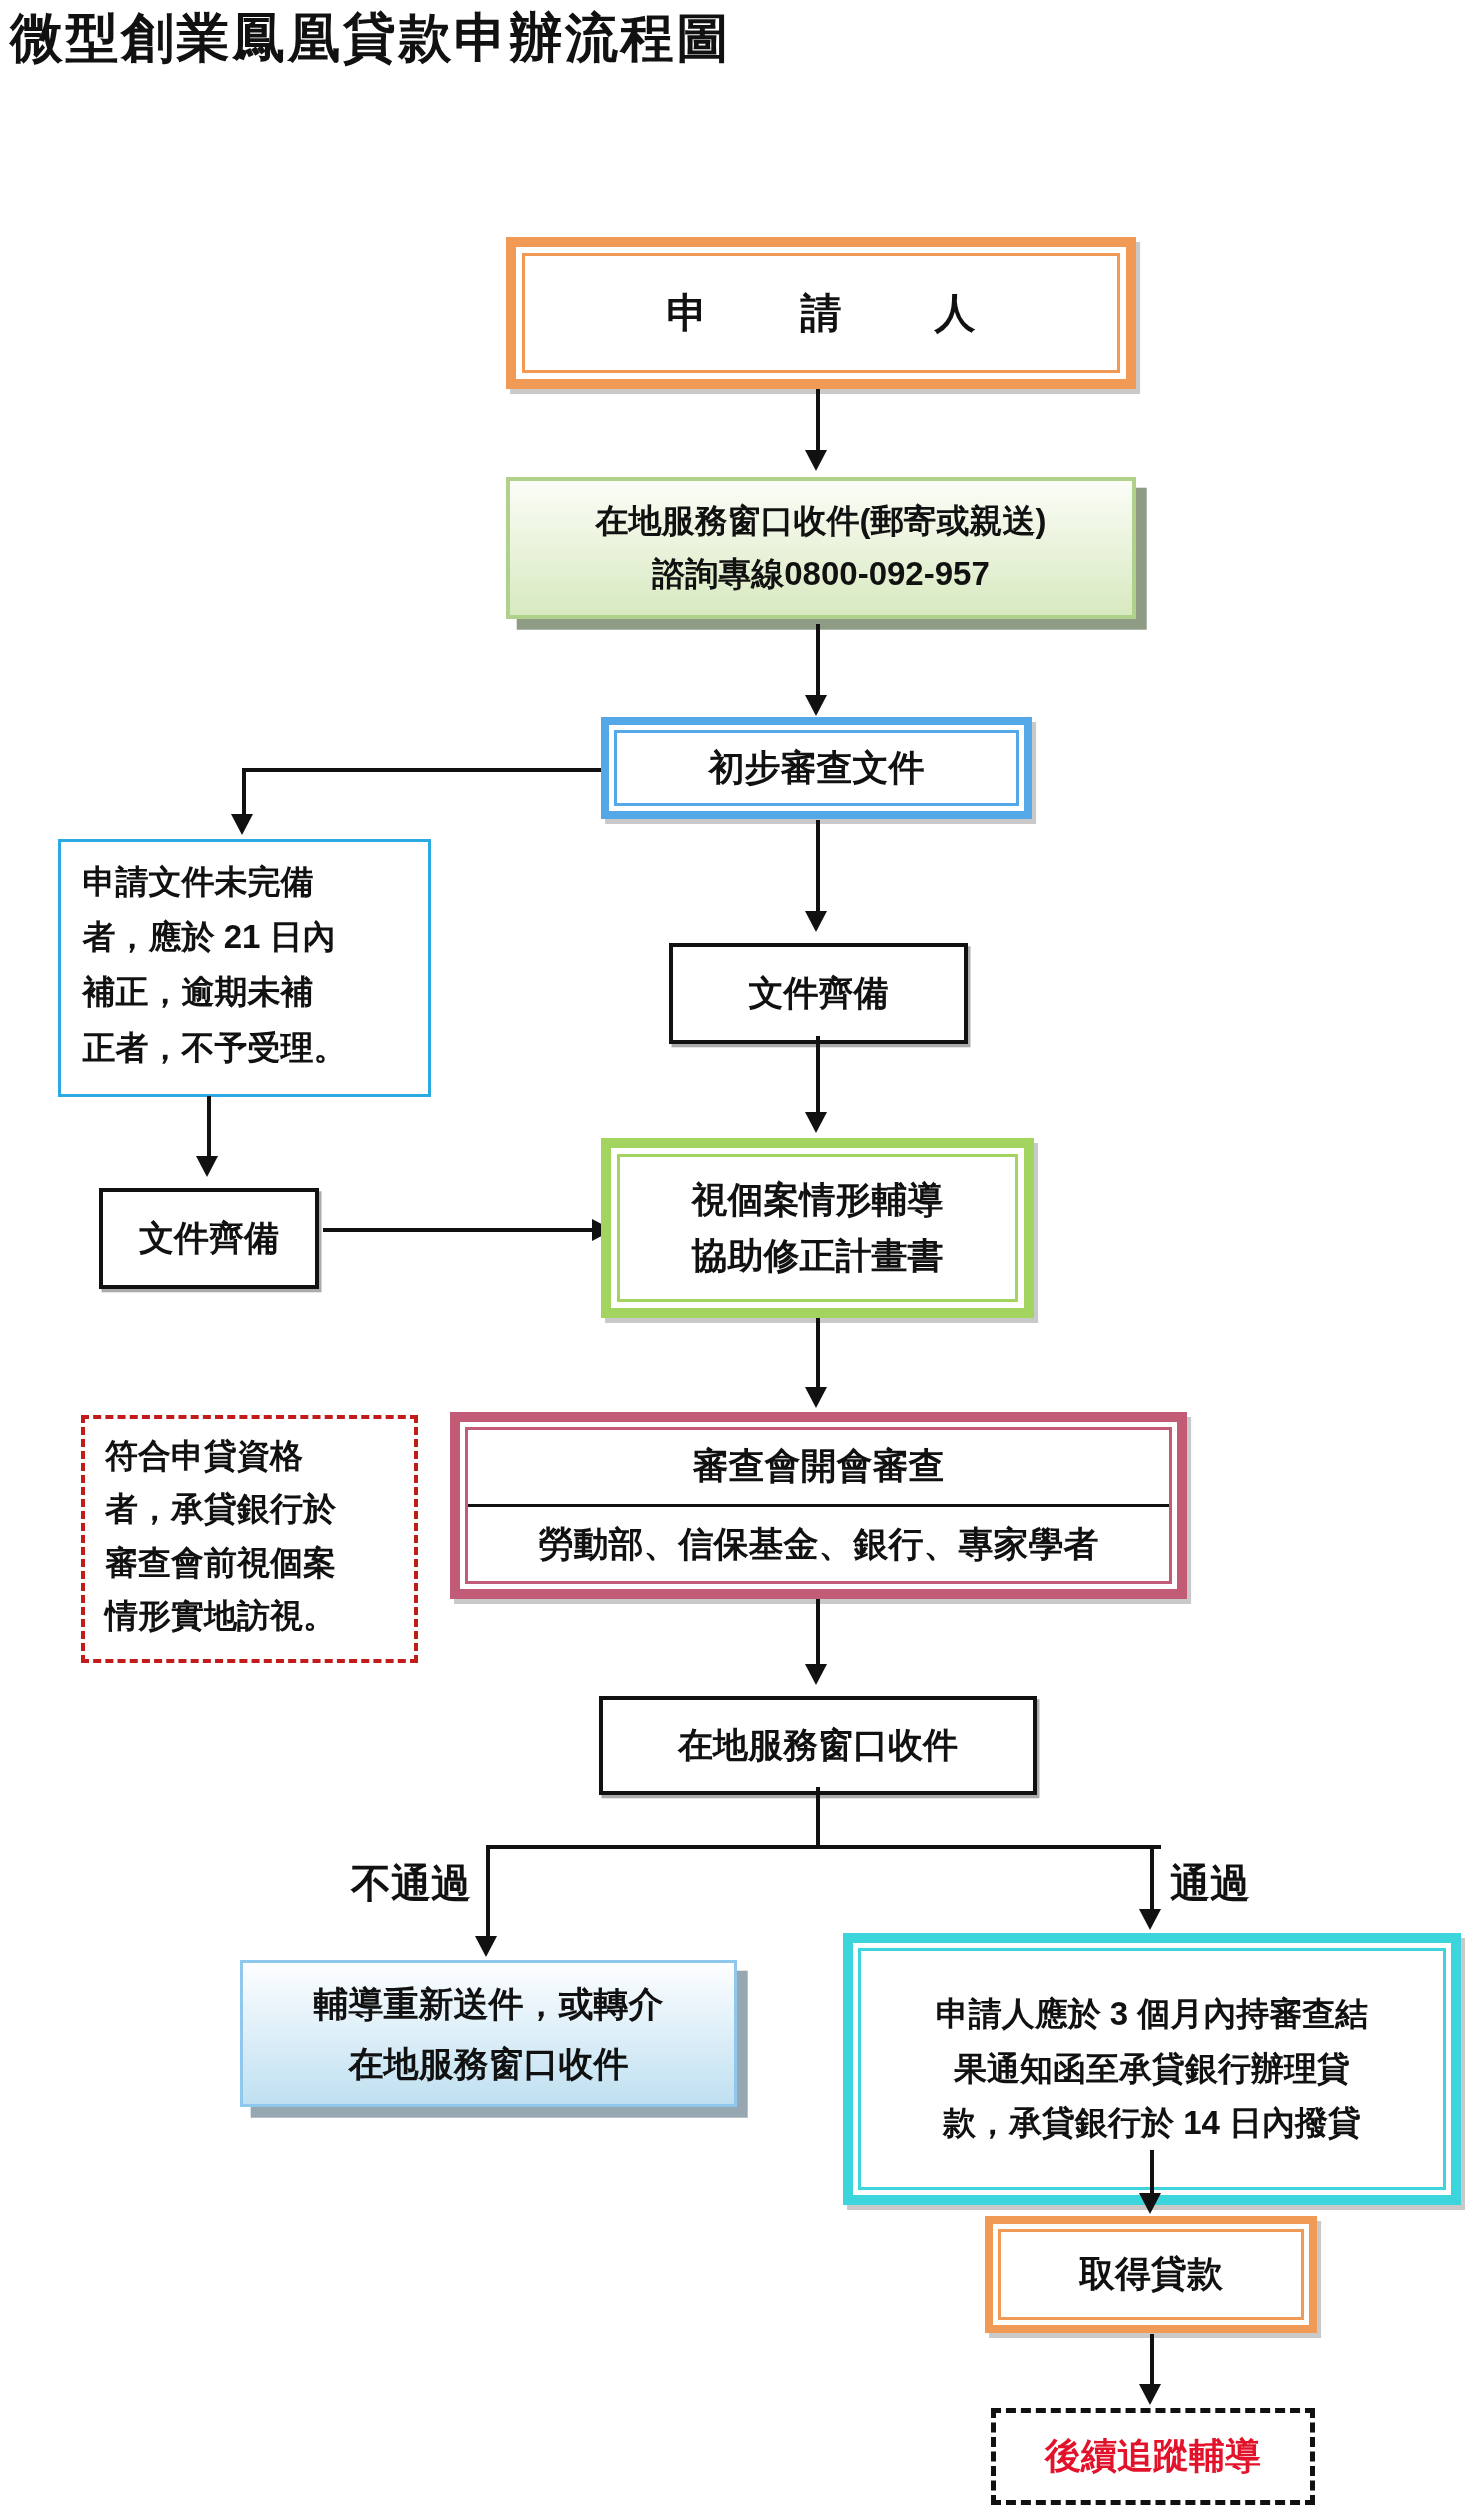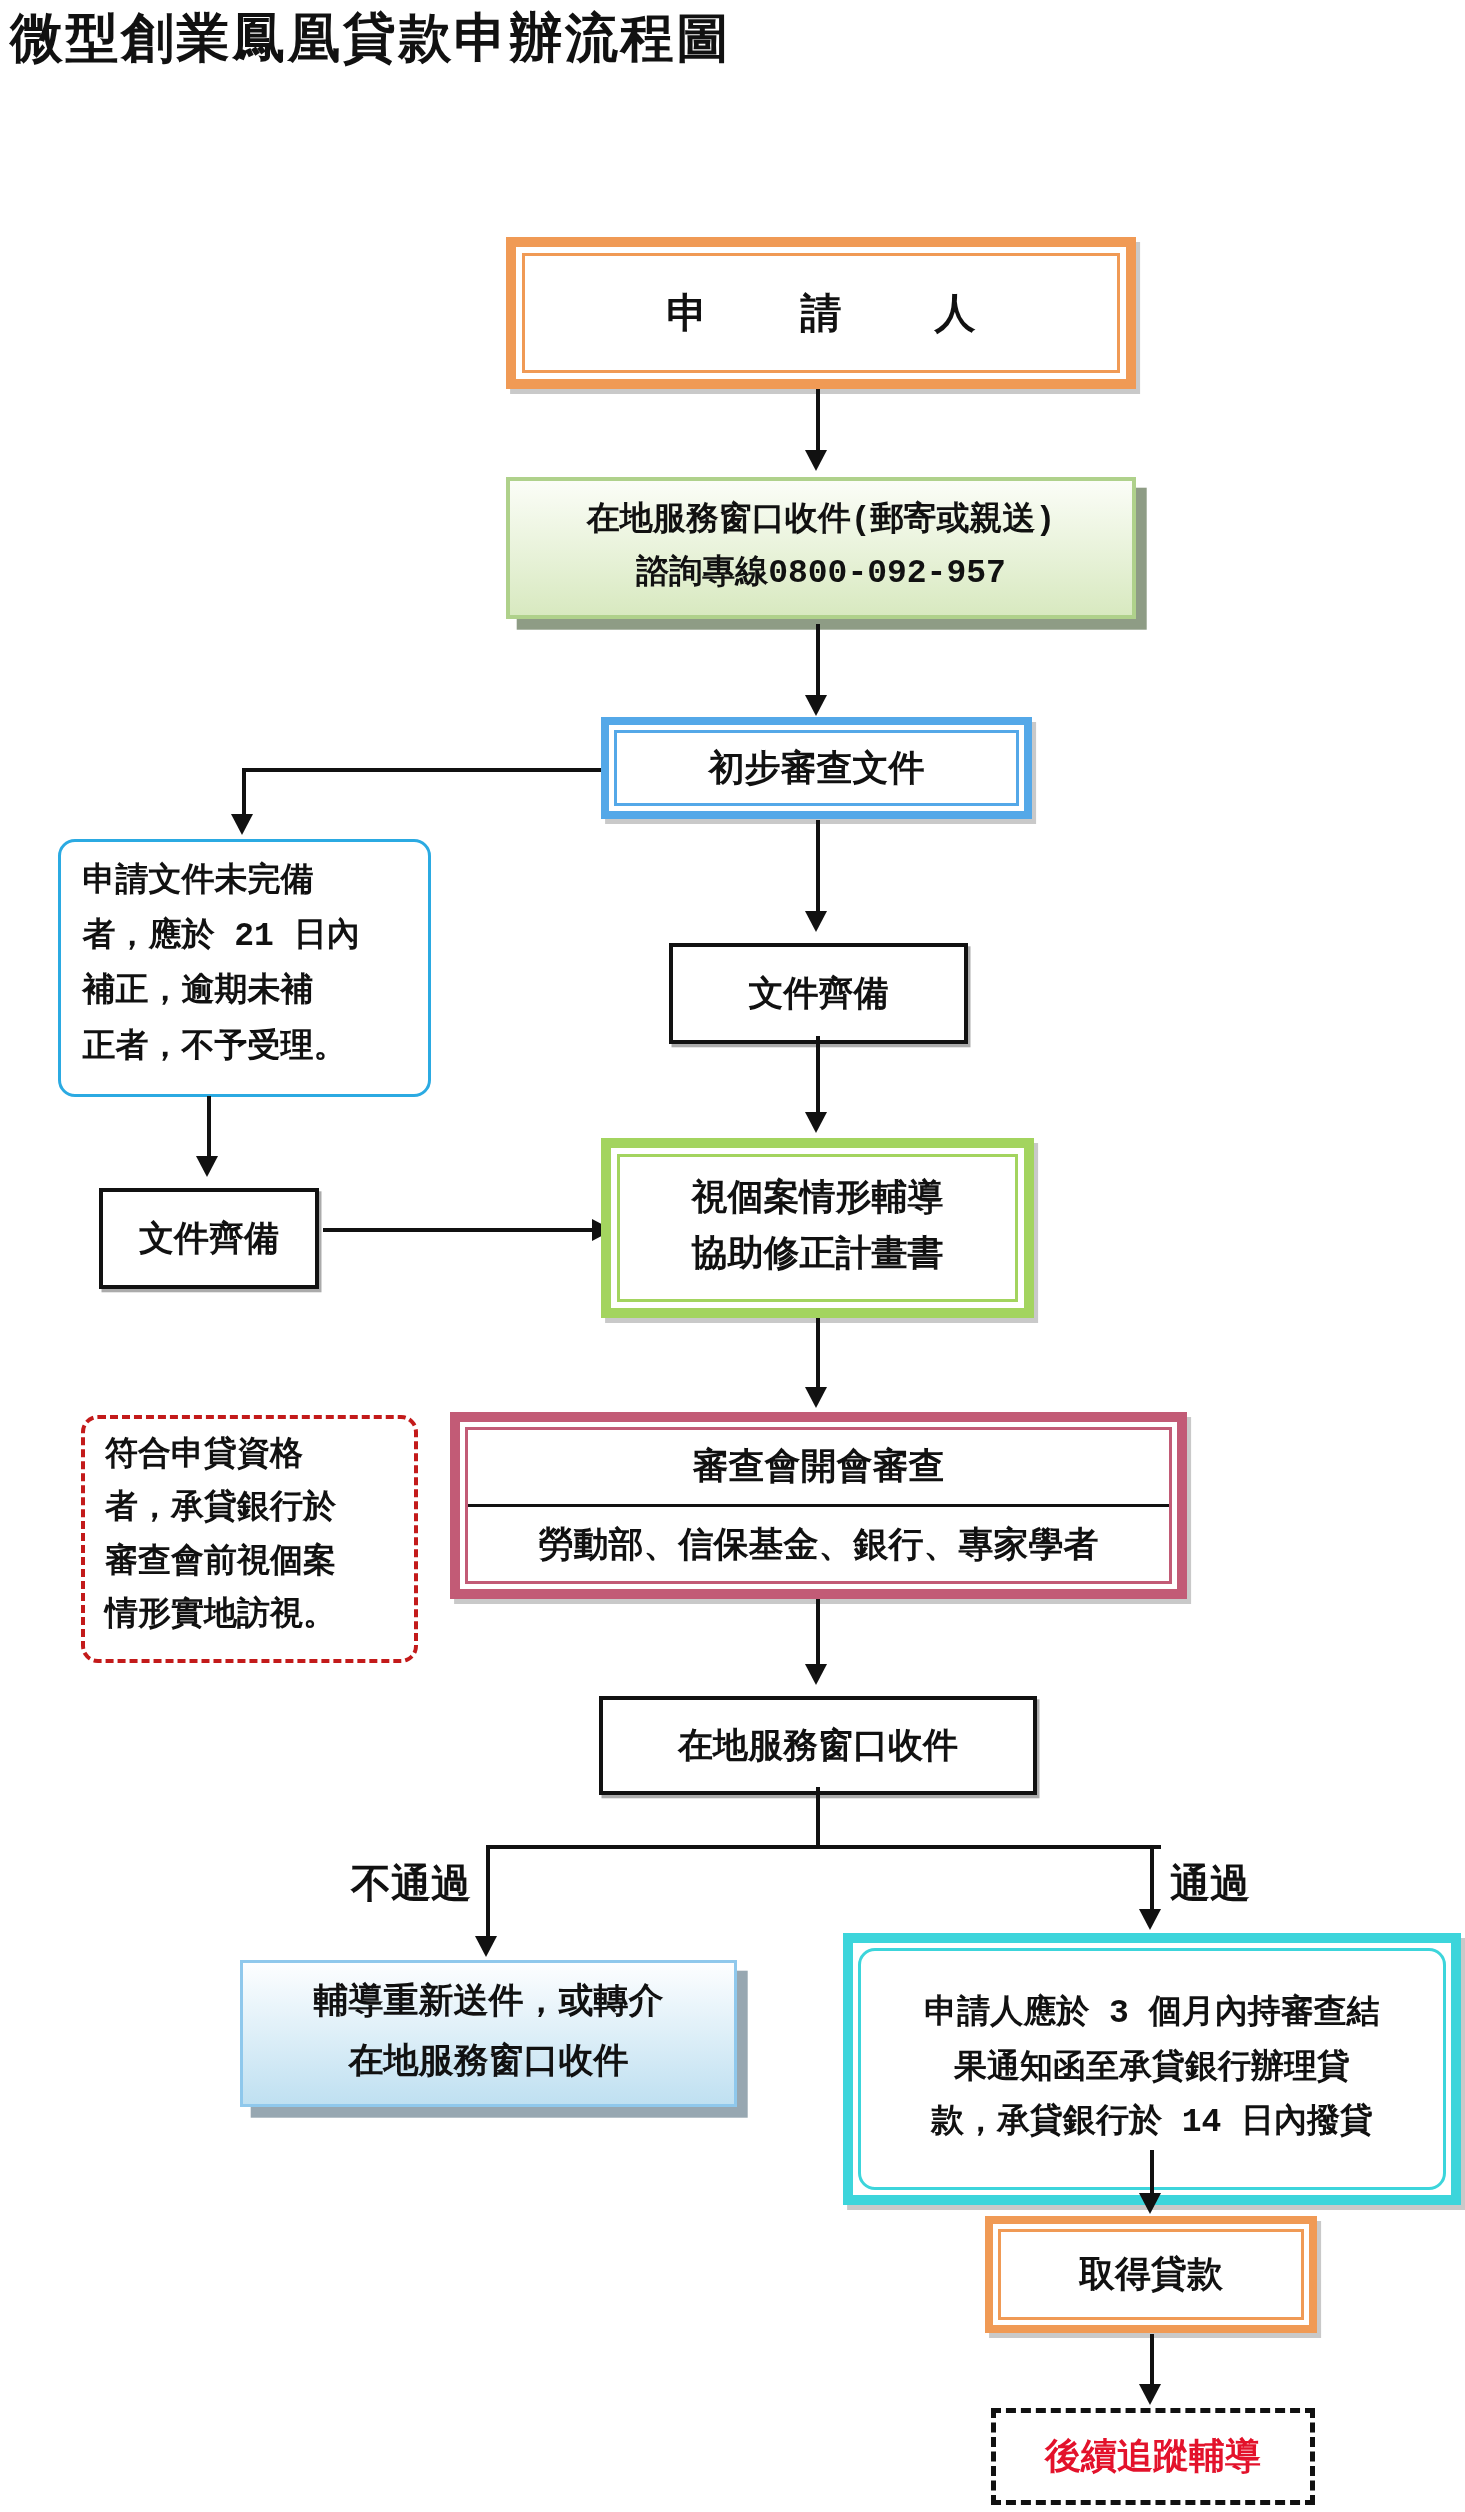--- a/index.html
+++ b/index.html
@@ -1,33 +1,33 @@
 <!DOCTYPE html>
 <html style="--orange: #F09A55; --blue: #54A8E8; --note_blue: #2BAAE2; --green_border: #AFD18B; --green_fill_top: #FBFDF7; --green_fill_bottom: #D8E9C0; --green_shadow: #8E9C85; --lime: #A3D45F; --maroon: #C25B76; --red_dash: #C31A1A; --teal: #3CD5DB; --fail_border: #8FC8EC; --fail_fill_top: #FDFEFF; --fail_fill_bottom: #BFE0F1; --fail_shadow: #97A7B1; --red_text: #E3122B; --line: #111111;font-size:13.2px"><head>
 <meta charset="utf-8">
 <style>
   html,body { margin:0; padding:0; background:#fff; }
   #stage {
     position:relative; width:1466px; height:2512px; background:#fff;
-    font-family:Liberation Mono, monospace; color:#111;
+    font-family:Liberation Sans, sans-serif; color:#111;
     overflow:hidden;
   }
   .title {
     position:absolute; left:10px; top:3.3px; font-size:53px; font-weight:bold;
     letter-spacing:2.5px; white-space:nowrap;
   }
   
   .box { position:absolute; box-sizing:border-box; background:#fff; font-weight:bold; }
   .cc { display:flex; align-items:center; justify-content:center; }
   
   .dbl { border-style:solid; border-color:var(--c); padding:5.8px; box-shadow:4.1px 5px 0 #c9c9c9; }
   .dbl-inner { border:3.3px solid var(--c); width:100%; height:100%; box-sizing:border-box;
                display:flex; align-items:center; justify-content:center; text-align:center; }
   .plain { border:4.1px solid #111; box-shadow:2.5px 3.3px 0 #ababab;margin-top:8px; }
-  .prelines { white-space:pre-line;border-radius:17px; }
+  .prelines { white-space:pre-line; }
   
   .vl { position:absolute; width:4.1px; background:var(--line); }
   .hl { position:absolute; height:4.1px; background:var(--line); }
   .ah-down  { position:absolute; width:0; height:0;
               border-left:11.6px solid transparent; border-right:11.6px solid transparent;
               border-top:21.5px solid var(--line); }
   .ah-right { position:absolute; width:0; height:0;
               border-top:11.6px solid transparent; border-bottom:11.6px solid transparent;
               border-left:21.5px solid var(--line); }
   .blabel { position:absolute; font-size:40px; font-weight:bold; white-space:nowrap; }

